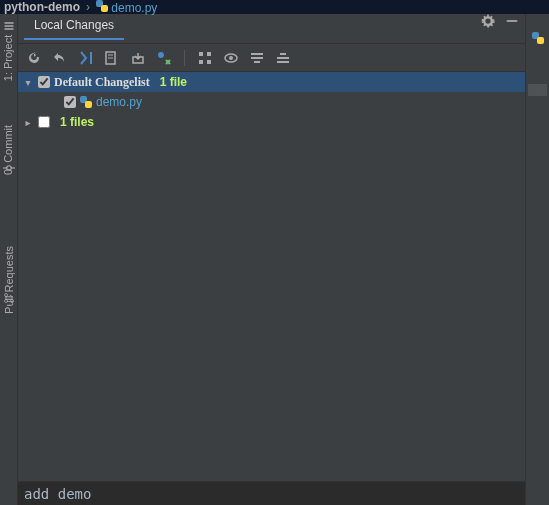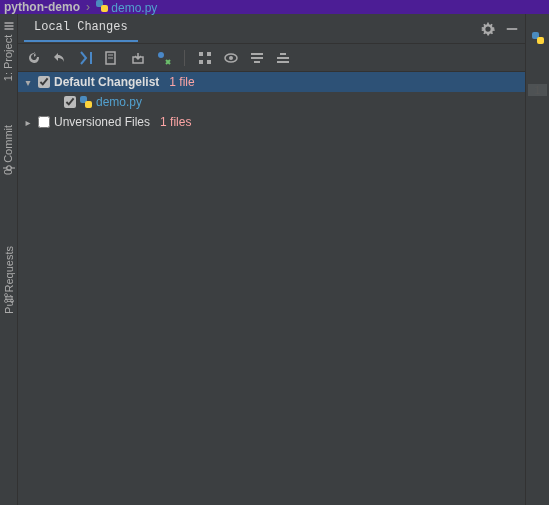--- a/index.html
+++ b/index.html
@@ -1,49 +1,49 @@
 <!DOCTYPE html>
 <html><head>
 <meta charset="utf-8">
 <style>
   * { margin: 0; padding: 0; box-sizing: border-box; }
   body { font-family: "Segoe UI", Arial, sans-serif; font-size: 12px; background: #3c3f41; color: #bbb; width: 549px; height: 505px; overflow: hidden; }
   .root { display: flex; flex-direction: column; height: 100%; }
 
-  .breadcrumb { height: 14px; display: flex; align-items: center; padding: 0 4px; gap: 6px; background:#4c1d95; }
+  .breadcrumb { height: 14px; display: flex; align-items: center; padding: 0 4px; gap: 6px; background:#0f172a; }
   .breadcrumb .proj { color:#bbbbbb; font-weight:bold; }
   .breadcrumb .sep { color:#888; }
   .breadcrumb .file { color:#52a0ce; }
 
   .main-row { flex: 1; display: flex; min-height: 0; }
   .left-gutter { width: 18px; background:#3c3f41; display:flex; flex-direction:column; align-items:center; border-right:1px solid #323232; }
   .vlabel { transform: rotate(-90deg); white-space: nowrap; font-size:11px; color:#aaa; margin-top:20px; cursor:pointer; }
   .vlabel.commit { margin-top:80px; }
   .vlabel.pull   { margin-top:100px; }
   .gicon { width:12px; height:12px; margin-top:6px; }
 
   .center { flex:1; display:flex; flex-direction:column; min-width:0; }
-  .tabbar { height:30px; display:flex; align-items:center; border-bottom:1px solid #323232; padding:0 6px; gap:10px;font-family:Liberation Mono, monospace; }
+  .tabbar { height:30px; display:flex; align-items:flex-start; border-bottom:1px solid #323232; padding:0 6px; gap:10px; }
   .tab { padding:4px 10px 6px 10px; color:#ddd; border-bottom:2px solid #4a88c7; cursor:pointer; }
   .tabbar .spacer { flex:1; }
   .tabicon { width:14px; height:14px; cursor:pointer; fill:#aaa; }
 
   .toolbar { height:28px; display:flex; align-items:center; gap:10px; padding:0 8px; border-bottom:1px solid #323232; }
   .toolbar svg { width:16px; height:16px; fill:#aaa; cursor:pointer; }
   .toolbar .tgroup { display:flex; gap:10px; }
   .toolbar .tsep { flex:0 0 1px; height:16px; background:#555; margin:0 2px; }
 
   .tree { flex:1; overflow:auto; background:#3c3f41; }
   .row { display:flex; align-items:center; height:20px; gap:4px; padding-left:4px; }
   .row.selected { background:#2d5176; }
   .row .arrow { width:12px; text-align:center; color:#aaa; cursor:pointer; font-size:10px; }
   .row input[type=checkbox] { accent-color:#bbb; appearance:auto; width:12px; height:12px; cursor:pointer; }
   .row .label { color:#ddd; }
-  .row .label.bold { font-weight:bold; }
-  .row .count { color:#fca5a5; margin-left:6px; }
+  .row .label.bold { font-weight:bold;font-family:Liberation Serif, serif; }
+  .row .count { color:#bef264; margin-left:6px;font-weight:bold; }
   .row .filelink { color:#52a0ce; }
   .row .filepath { color:#808080; margin-left:6px; }
   .row .indent1 { width:22px; }
 
   .commit-box { height:24px; background:#2b2b2b; border-top:1px solid #323232; }
   .commit-box input { width:100%; height:100%; background:#2b2b2b; border:none; outline:none; color:#A9B7C6; font-family:Consolas, monospace; font-size:14px; padding:2px 6px; caret-color:#bbb; }
 
   .right-gutter { width:24px; background:#3c3f41; display:flex; flex-direction:column; align-items:center; border-left:1px solid #323232; }
   .right-gutter .num { color:#555; font-size:11px; margin-top:40px; background:#4e5254; padding:0 6px; }
 
@@ -162,25 +162,27 @@
         <div class="row">
           <span class="indent1"></span>
           <span class="arrow"></span>
           <input type="checkbox" checked="" style="">
           <span class="py-logo"></span>
           <span class="filelink">demo.py</span>
         </div>
         <div class="row">
           <span class="arrow">▸</span>
           <input type="checkbox" style="">
-          <span class="label">Unversioned Files</span>
           <span class="count">1 files</span>
         </div>
       </div>
 
+      <div class="commit-box">
+        <input type="text" value="add demo" style="">
+      </div>
 
     </div>
 
     <div class="right-gutter">
       <span class="py-logo" style="margin-top:18px"></span>
       <div class="num">1</div>
     </div>
 
   </div>
 </div>

